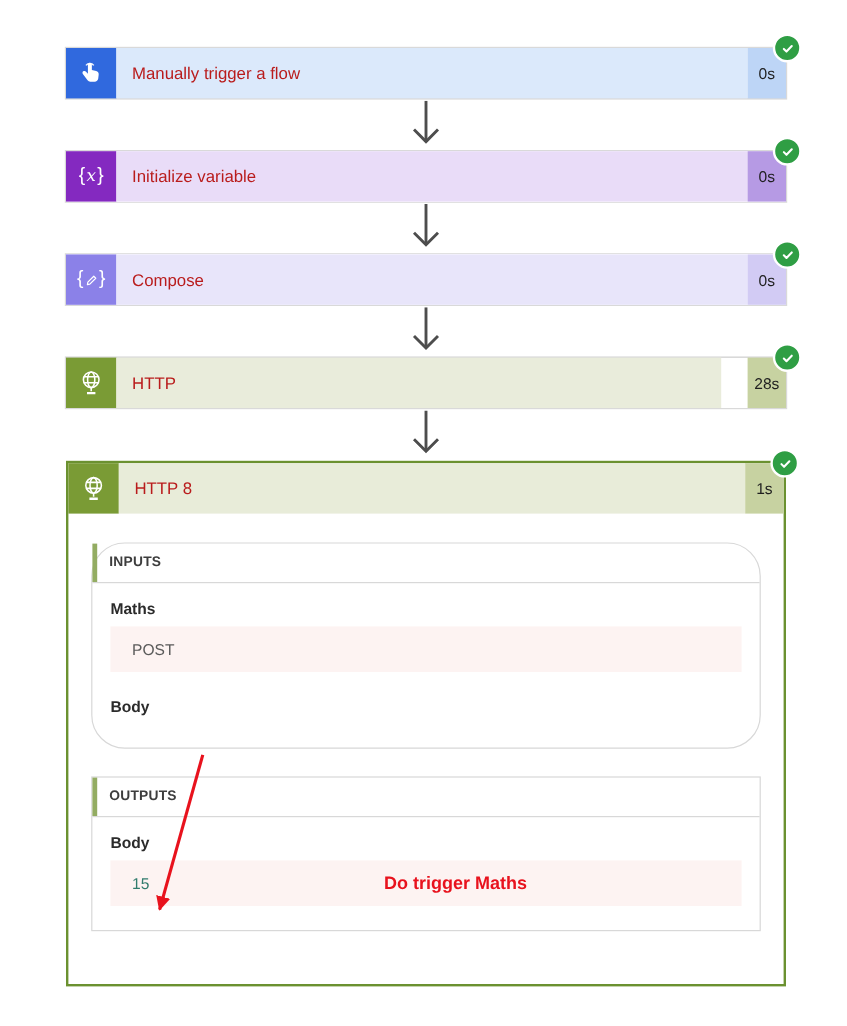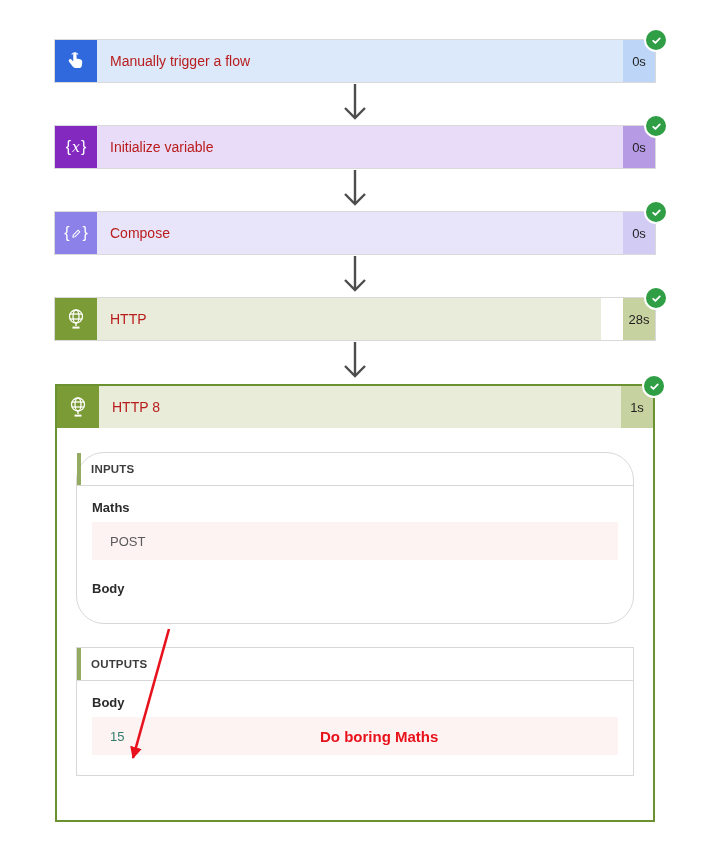--- a/index.html
+++ b/index.html
@@ -220,21 +220,21 @@
 
     <div class="panel panel-outputs">
       <div class="panel-header">
         <span class="accent"></span>
         <span>OUTPUTS</span>
       </div>
       <div class="panel-body">
         <div class="field-label">Body</div>
         <div class="value-box">
           <span class="result-value">15</span>
-          <span class="annotation-text">Do boring Maths</span>
+          <span class="annotation-text">Do trigger Maths</span>
         </div>
       </div>
     </div>
   </div>
 
   <svg class="red-arrow" viewBox="0 0 70 150">
     <defs>
       <marker id="redhead" markerUnits="userSpaceOnUse" markerWidth="16" markerHeight="14" refX="11" refY="6" orient="auto">
         <path d="M0 0 L12 6 L0 12 z" fill="#e8121d"></path>
       </marker>

